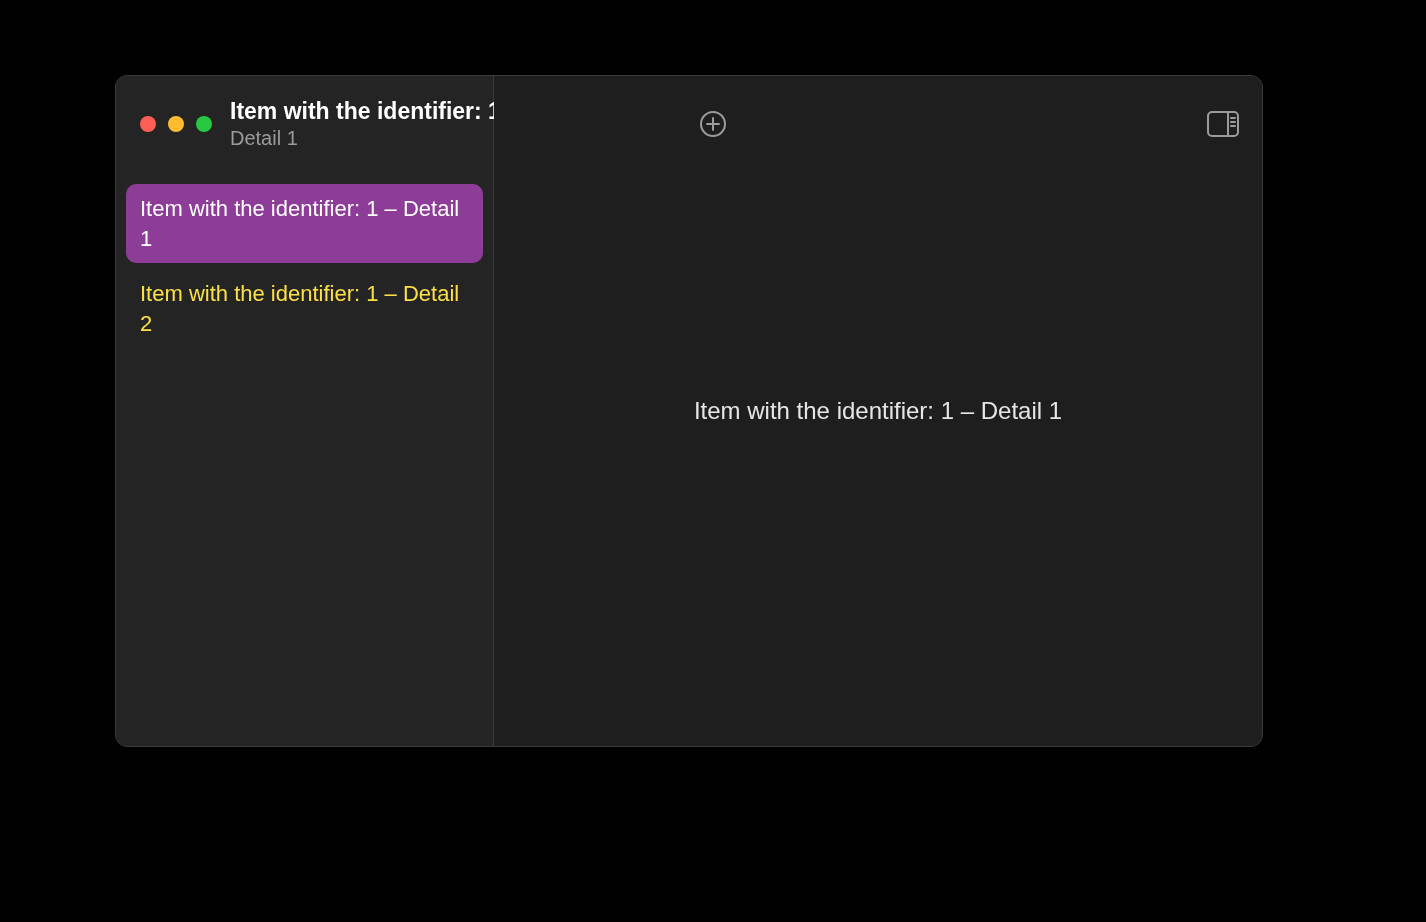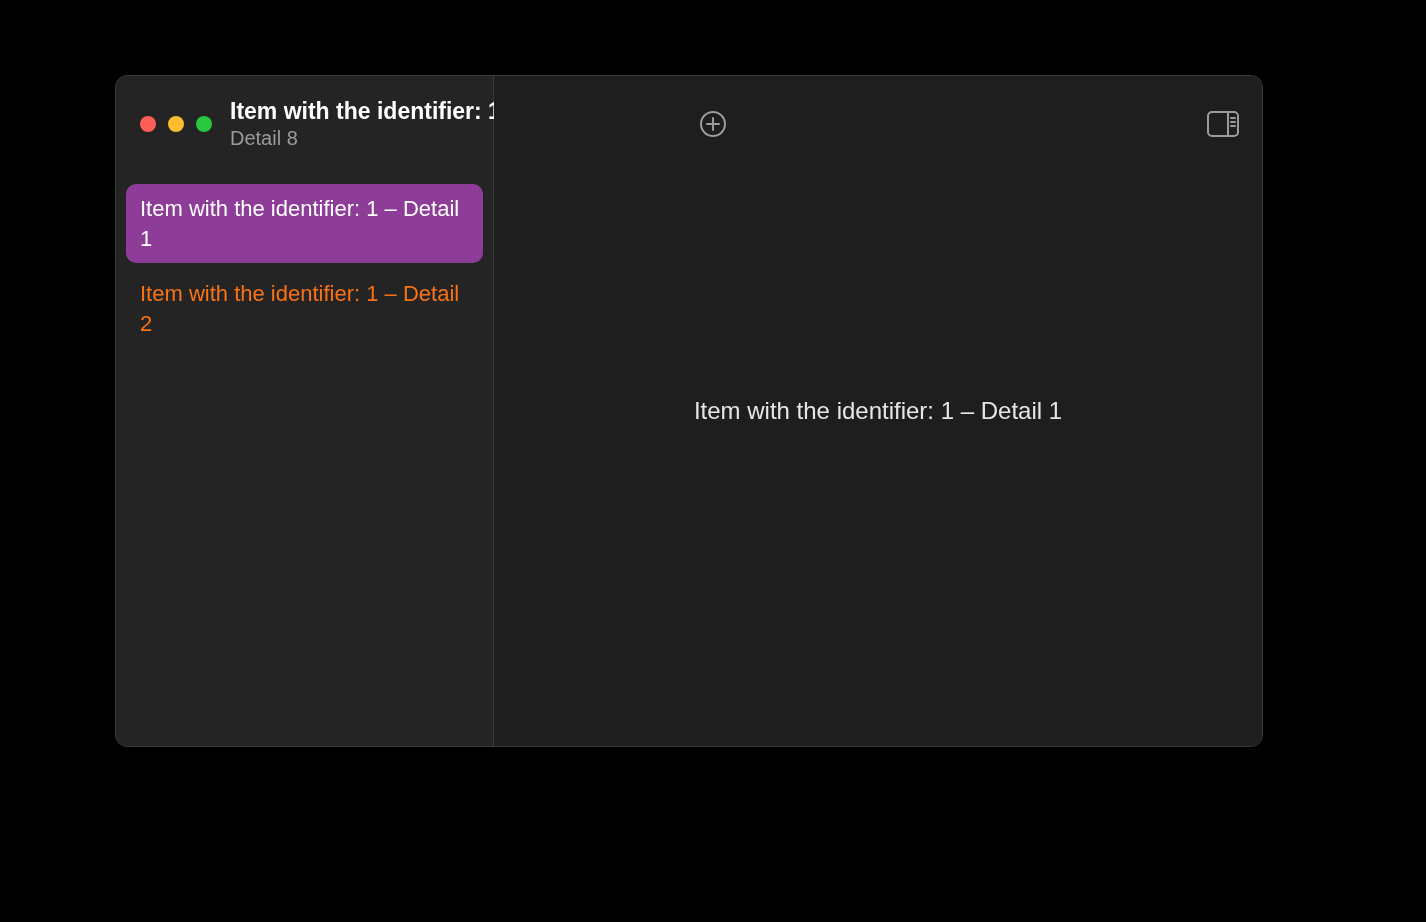--- a/index.html
+++ b/index.html
@@ -74,21 +74,21 @@
     }
     .sidebar-list {
       padding: 12px 10px;
       display: flex;
       flex-direction: column;
       gap: 6px;
     }
     .sidebar-item {
       padding: 10px 14px;
       border-radius: 10px;
-      color: #f97316;
+      color: #fde047;
       font-size: 22px;
       font-weight: 400;
       line-height: 1.35;
       cursor: default;
     }
     .sidebar-item.selected {
       background: #8d3d97;
       color: #ffffff;
       font-weight: 500;
     }
@@ -142,21 +142,21 @@
 
   <div class="sidebar">
     <div class="titlebar">
       <div class="traffic-lights">
         <div class="traffic-light tl-close"></div>
         <div class="traffic-light tl-min"></div>
         <div class="traffic-light tl-max"></div>
       </div>
       <div class="title-block">
         <span class="title-main">Item with the identifier:  1</span>
-        <span class="title-sub">Detail 8</span>
+        <span class="title-sub">Detail 1</span>
       </div>
     </div>
 
     <div class="sidebar-list">
       <div class="sidebar-item selected">
         <span>Item with the identifier:  1 – Detail 1</span>
       </div>
       <div class="sidebar-item">
         <span>Item with the identifier:  1 – Detail 2</span>
       </div>

